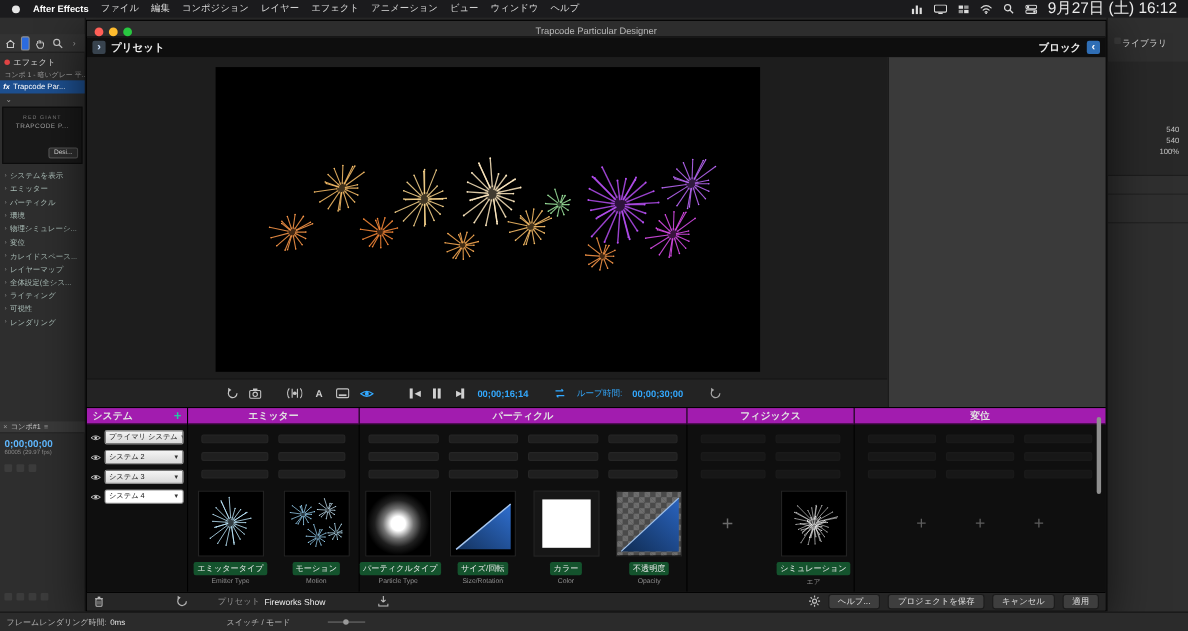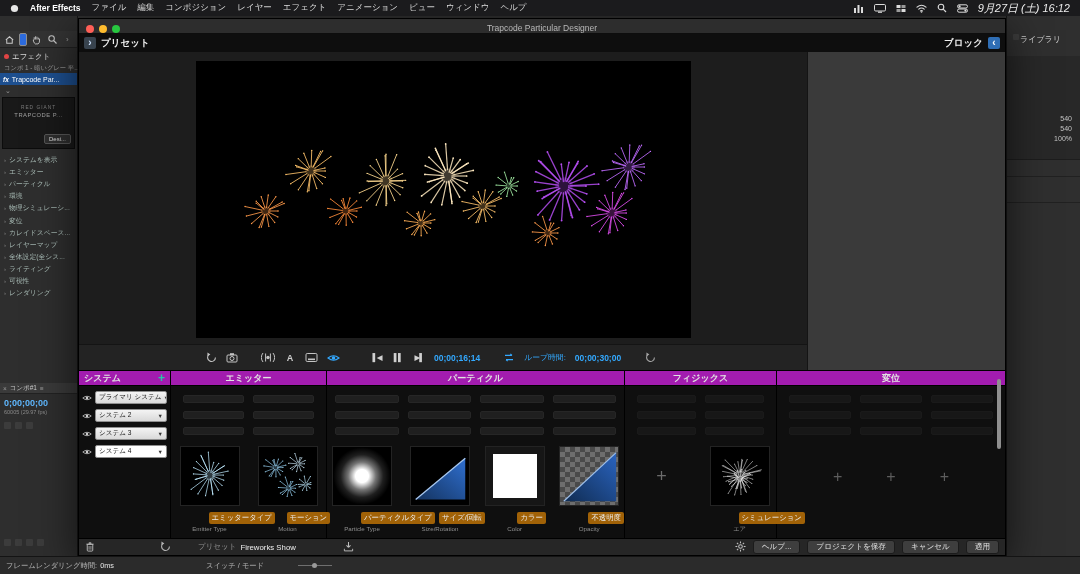--- a/index.html
+++ b/index.html
@@ -7,21 +7,21 @@
   .screen{position:relative;width:1080px;height:574px;background:#2e2e2e;overflow:hidden;
           font-family:"Liberation Sans","DejaVu Sans",sans-serif;color:#ddd;padding-left:41px;-webkit-font-smoothing:antialiased;}
 
   
   .menubar{position:absolute;top:0;left:0;width:100%;height:16px;background:#1b1b1d;display:flex;
            align-items:center;gap:11px;padding:0 10px;color:#e6e6e6;font-size:8.5px;z-index:40;}
   .mb-app{font-weight:bold;color:#fff;}
   .mb-item{color:#dcdcdc;}
   .mb-right{margin-left:auto;display:flex;align-items:center;gap:10px;}
   .mb-ic svg{display:block;}
-  .mb-clock{font-size:11px;color:#ececec;font-style:italic;}
+  .mb-clock{font-size:14px;color:#ececec;}
 
   
   .ae-left{position:absolute;top:16px;left:0;width:78px;height:540px;background:#2e2e2e;border-right:1px solid #161616;z-index:5;}
   .ae-toolbar{position:absolute;top:15px;left:0;right:0;height:17px;background:#333;display:flex;align-items:center;gap:4px;padding:0 4px;border-bottom:1px solid #202020;}
   .tool{width:13px;height:13px;display:flex;align-items:center;justify-content:center;color:#c8c8c8;}
   .tool.sel{background:#2d6cdf;border-radius:2px;}
   .ae-tabrow{position:absolute;top:35px;left:0;right:0;height:11px;display:flex;align-items:center;gap:3px;padding:0 4px;font-size:7.5px;color:#d8d8d8;}
   .reddot{width:5px;height:5px;border-radius:50%;background:#e04444;display:inline-block;}
   .ae-complabel{position:absolute;top:48px;left:4px;font-size:6.3px;color:#9a9a9a;white-space:nowrap;width:74px;overflow:hidden;}
   .ae-fxrow{position:absolute;top:57px;left:0;right:0;height:12px;background:#1d4f8f;display:flex;align-items:center;gap:3px;padding:0 3px;font-size:7px;color:#fff;white-space:nowrap;overflow:hidden;}
@@ -111,21 +111,21 @@
   .thumbs{display:flex;justify-content:center;gap:8px;margin-top:2px;}
   .cell{width:70px;text-align:center;}
   .tile{width:60px;height:60px;margin:0 auto;background:#000;border:1px solid #232323;position:relative;overflow:hidden;}
   .tile svg{width:100%;height:100%;display:block;}
   .glow{position:absolute;inset:0;background:radial-gradient(circle at 50% 50%,#fff 0 16%,rgba(255,255,255,.45) 34%,rgba(255,255,255,.12) 52%,transparent 70%);}
   .checker{position:absolute;inset:0;background:
       linear-gradient(45deg,#6e6e6e 25%,transparent 25%,transparent 75%,#6e6e6e 75%),
       linear-gradient(45deg,#6e6e6e 25%,#4a4a4a 25%,#4a4a4a 75%,#6e6e6e 75%);
       background-size:10px 10px;background-position:0 0,5px 5px;}
   .whitesq{position:absolute;inset:7px;background:#fff;}
-  .jp{display:inline-block;margin-top:4px;background:#a16207;border-radius:2px;color:#ececec;font-size:7.4px;padding:1px 3px;white-space:nowrap;margin-left:34px;}
+  .jp{display:inline-block;margin-top:4px;background:#14532d;border-radius:2px;color:#ececec;font-size:7.4px;padding:1px 3px;white-space:nowrap;}
   .en{color:#8f8f8f;font-size:6.2px;margin-top:1px;white-space:nowrap;}
   .plus-tile{width:60px;height:60px;margin:0 auto;display:flex;align-items:center;justify-content:center;color:#6b6b6b;font-size:18px;}
   .disp .thumbs{gap:44px;align-items:center;height:62px;margin-top:2px;}
   .ghostplus{color:#5d5d5d;font-size:16px;}
 
   
   .dfooter{height:17px;background:#262626;border-top:1px solid #000;display:flex;align-items:center;padding:0 6px;gap:7px;
            font-size:8px;color:#cfcfcf;flex:0 0 auto;}
   .f-undo{margin-left:58px;}
   .f-preset{margin-left:20px;display:flex;gap:4px;align-items:center;white-space:nowrap;}

